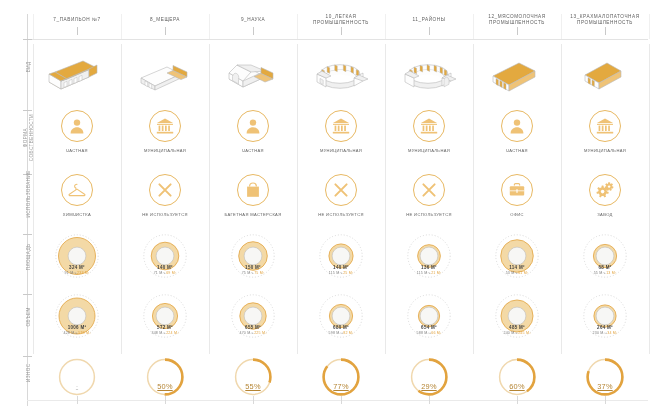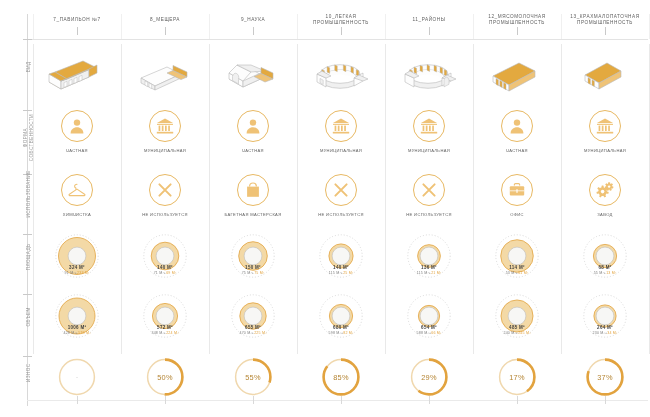--- a/index.html
+++ b/index.html
@@ -77,23 +77,23 @@
     position:absolute;left:0;top:37px;width:88px;text-align:center;
     font-size:3.6px;letter-spacing:.2px;color:#7e7e7e;
   }
   .metric-sub .hi{color:#e2a33f;}
 
   
   .cell-wear{position:absolute;top:356px;width:88px;height:50px;}
   .wearwrap{position:absolute;left:50%;top:0;transform:translateX(-50%);
             width:42px;height:42px;}
   .weartext{
-    position:absolute;left:0;top:0;width:42px;height:42px;
+    position:absolute;left:0;top:9px;width:42px;height:42px;
     display:flex;align-items:center;justify-content:center;
-    font-size:7.4px;color:#b58534;letter-spacing:.2px;
+    font-size:7.4px;color:#b58534;letter-spacing:.2px;text-decoration:underline;
   }
   .weartext.empty{font-size:6px;color:#cfcfcf;}
 </style>
 </head>
 <body>
 
 <div id="sheet">
   <div class="axis-v"></div>
   <div class="axis-h"></div>
   <div class="axis-h-bot"></div>
@@ -399,21 +399,21 @@
               <circle cx="22" cy="22" r="11.61" fill="#F3D9A6" stroke="#E2A33F" stroke-width=".8"></circle>
               <circle cx="22" cy="22" r="8.9" fill="#F7F7F5" stroke="#BDBDBD" stroke-width=".6"></circle>
             </svg></div>
           <div class="metric-main">680 М³</div>
           <div class="metric-sub"><span>598 М³</span><span>+</span><span class="hi">82 М³</span></div>
         </div>
         <div class="cell-wear">
           <div class="wearwrap"><svg width="42" height="42" viewBox="0 0 42 42">
               <circle cx="21" cy="21" r="17.4" fill="none" stroke="#F0D8AE" stroke-width="1.5"></circle>
               <circle cx="21" cy="21" r="17.4" fill="none" stroke="#E2A33F" stroke-width="2.6" stroke-dasharray="92.93 16.40" stroke-linecap="butt" transform="rotate(-90 21 21)"></circle>
-            </svg><div class="weartext">85%</div></div>
+            </svg><div class="weartext">77%</div></div>
         </div>
       </div>
       <div class="col" style="left: 385px;">
         <div class="col-title" style="top: 17px;">11_РАЙОНЫ</div>
         <div class="cell-view">
           <svg width="64" height="42" viewBox="0 0 64 42" class="bldg">
             <path d="M11 22 a20 9.3 0 0 1 40 0 l-5 1.2 a15.5 7.2 0 0 0 -30 0 Z" fill="#FDFDFD" stroke="#B9B9B9" stroke-width=".6" stroke-linejoin="round"></path>
             <path d="M11 22 l0 5 a20 9.3 0 0 0 40 0 l0 -5 a20 9.3 0 0 1 -40 0 Z" fill="#F0F0F0" stroke="#B9B9B9" stroke-width=".6" stroke-linejoin="round"></path>
             <path d="M16 23.2 a15.5 7.2 0 0 1 30 0 l0 4.6 a15.5 7.2 0 0 0 -30 0 Z" fill="#FDFDFD" opacity=".9"></path>
             <path d="M47.2 17.4 l0 5.6 l2.6 1.3 l0 -5.6 Z" fill="#E3A93F" stroke="#B9B9B9" stroke-width=".4"></path>
@@ -529,21 +529,21 @@
               <circle cx="22" cy="22" r="16.04" fill="#F3D9A6" stroke="#E2A33F" stroke-width=".8"></circle>
               <circle cx="22" cy="22" r="8.9" fill="#F7F7F5" stroke="#BDBDBD" stroke-width=".6"></circle>
             </svg></div>
           <div class="metric-main">485 М³</div>
           <div class="metric-sub"><span>240 М³</span><span>+</span><span class="hi">245 М³</span></div>
         </div>
         <div class="cell-wear">
           <div class="wearwrap"><svg width="42" height="42" viewBox="0 0 42 42">
               <circle cx="21" cy="21" r="17.4" fill="none" stroke="#F0D8AE" stroke-width="1.5"></circle>
               <circle cx="21" cy="21" r="17.4" fill="none" stroke="#E2A33F" stroke-width="2.6" stroke-dasharray="43.73 65.60" stroke-linecap="butt" transform="rotate(-90 21 21)"></circle>
-            </svg><div class="weartext">17%</div></div>
+            </svg><div class="weartext">60%</div></div>
         </div>
       </div>
       <div class="col" style="left: 561px;">
         <div class="col-title" style="top: 14px;">
           <div>13_КРАХМАЛОПАТОЧНАЯ</div>
           <div>ПРОМЫШЛЕННОСТЬ</div>
         </div>
         <div class="cell-view">
           <svg width="64" height="42" viewBox="0 0 64 42" class="bldg">
             <path d="M12 23 L26 31 L48 19 L34 11 Z" fill="#E3A93F" stroke="#B9B9B9" stroke-width=".6" stroke-linejoin="round"></path>

